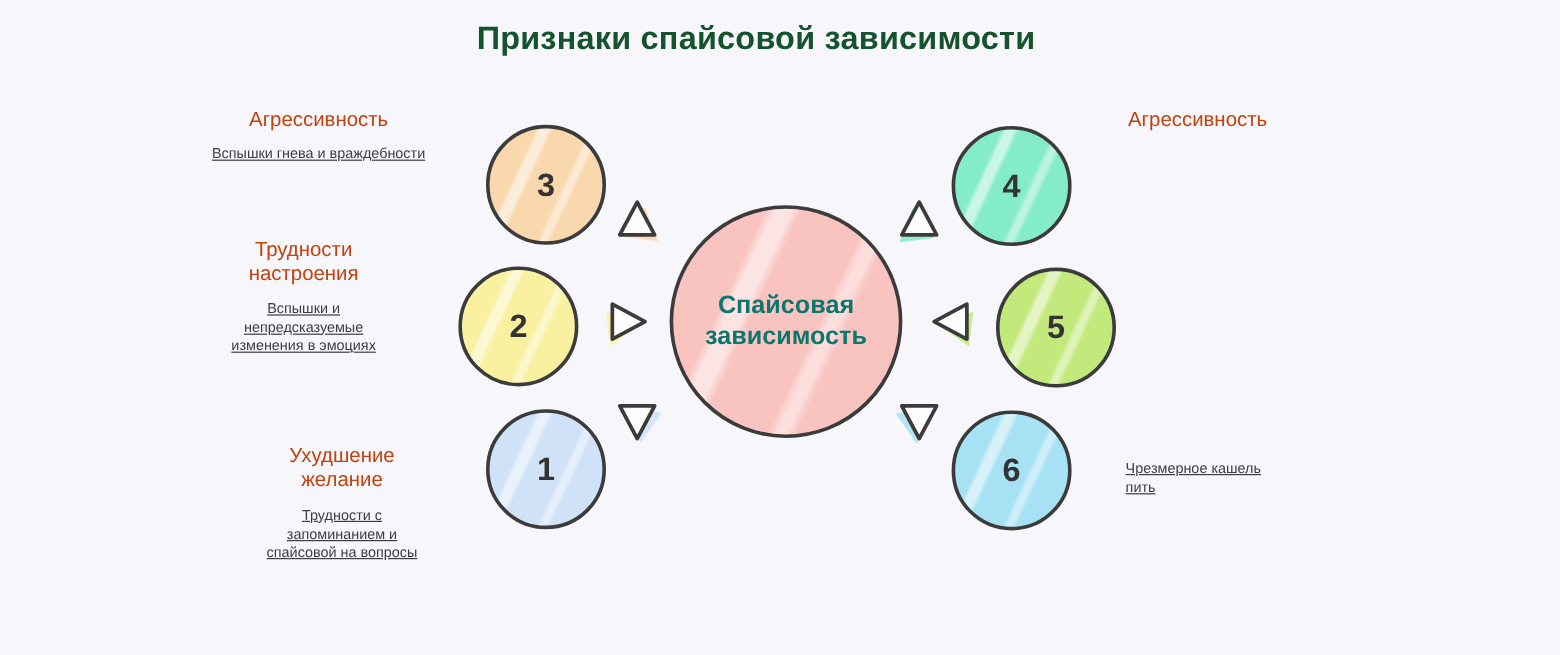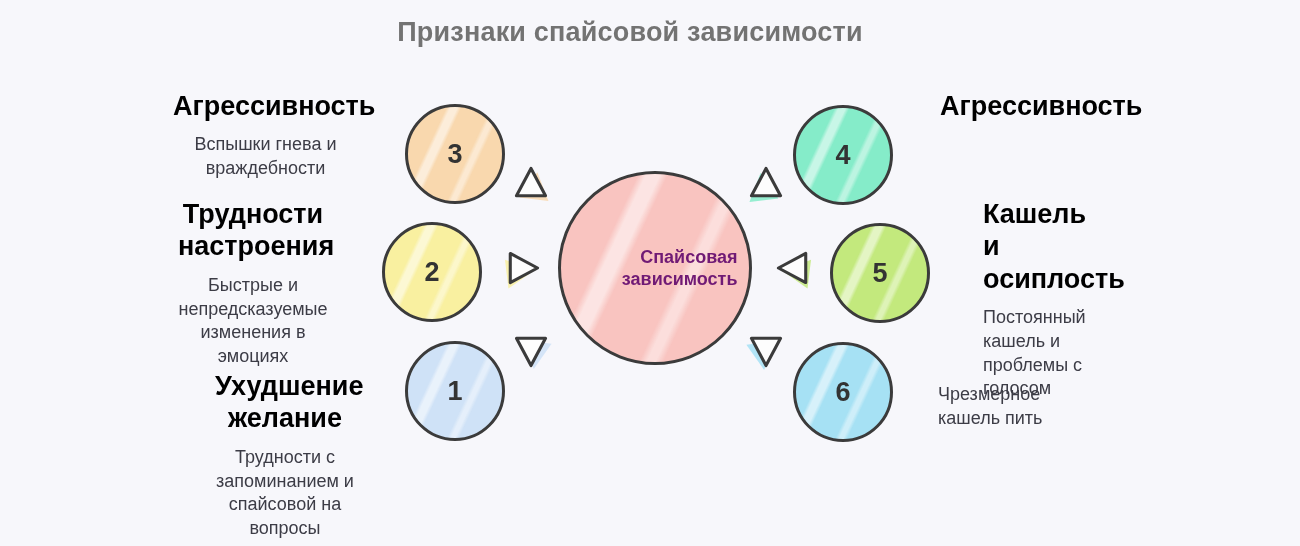--- a/index.html
+++ b/index.html
@@ -3,21 +3,21 @@
 <meta charset="utf-8">
 <style>
   * { margin:0; padding:0; box-sizing:border-box; }
   html,body { width:1300px; height:546px; overflow:hidden; }
   body { font-family:"Liberation Sans","DejaVu Sans",sans-serif; }
 
   .stage { position:relative; width:1300px; height:546px; background:#f7f7fb; }
 
   .title {
     position:absolute; top:17px; left:0; width:1260px; text-align:center;
-    font-size:27px; font-weight:bold; color:#737373; letter-spacing:.2px;
+    font-size:27px; font-weight:bold; color:#14532d; letter-spacing:.2px;
   }
 
   
   .circle {
     position:absolute; border:3.5px solid #3b3b3b; border-radius:50%;
     display:flex; align-items:center; justify-content:center;
   }
   .node-circle { width:100px; height:100px; background-color:var(--c); }
   .node-circle::before {
     content:""; position:absolute; inset:-5px 3px 7px -7px; z-index:-1;
@@ -27,22 +27,22 @@
   .circle::after {
     content:""; position:absolute; inset:0; border-radius:50%; pointer-events:none;
     background:
       linear-gradient(115deg, transparent 28%, rgba(255,255,255,.55) 31%, rgba(255,255,255,.55) 36%, transparent 39%),
       linear-gradient(115deg, transparent 60%, rgba(255,255,255,.45) 63%, rgba(255,255,255,.45) 66%, transparent 69%);
   }
   .node-number { font-size:27px; font-weight:bold; color:#333; position:relative; z-index:2; }
 
   .center-circle { left:558px; top:171px; width:194px; height:194px; background-color:var(--c); }
   .center-label {
-    width:165px; text-align:right; font-size:18px; font-weight:bold;
-    color:#701a75; line-height:1.25; position:relative; z-index:2;
+    width:165px; text-align:center; font-size:21px; font-weight:bold;
+    color:#0f766e; line-height:1.25; position:relative; z-index:2;
   }
 
   .pos-n1 { left:405px; top:341px; }
   .pos-n2 { left:382px; top:222px; }
   .pos-n3 { left:405px; top:104px; }
   .pos-n4 { left:793px; top:105px; }
   .pos-n5 { left:830px; top:223px; }
   .pos-n6 { left:793px; top:342px; }
 
   
@@ -53,22 +53,22 @@
   .pos-a2 { left:503px; top:248px; }
   .pos-a3 { left:511px; top:163px; }
   .pos-a4 { left:746px; top:163px; }
   .pos-a5 { left:773px; top:248px; }
   .pos-a6 { left:746px; top:331px; }
 
   
   .label-block { position:absolute; color:#3c3c46; }
   .align-center { text-align:center; }
   .align-left { text-align:left; }
-  .label-heading { font-size:27px; font-weight:bold; color:#000000; line-height:1.2; }
-  .label-desc { font-size:18px; line-height:1.32; margin-top:11px; }
+  .label-heading { font-size:17px; font-weight:normal; color:#c2410c; line-height:1.2; }
+  .label-desc { font-size:12px; line-height:1.32; margin-top:11px;text-decoration:underline; }
 
   .pos-t1 { left:215px; top:370px; width:140px; }
   .pos-t2 { left:178px; top:198px; width:150px; }
   .pos-t3 { left:173px; top:90px;  width:185px; }
   .pos-t4 { left:940px; top:90px;  width:170px; }
   .pos-t5 { left:983px; top:198px; width:120px; }
   .pos-t6 { left:938px; top:372px; width:140px; }
 </style>
 </head>
 <body>
@@ -124,31 +124,27 @@
     <polygon class="shadow" points="6,8 38,8 22,38" transform="translate(-4,5) rotate(-7 22 22)" style="fill: rgb(166, 225, 244);"></polygon>
     <polygon class="outline" points="6,8 38,8 22,38"></polygon>
   </svg>
 
   <div class="label-block align-center pos-t3">
     <div class="label-heading">Агрессивность</div>
     <div class="label-desc">Вспышки гнева и враждебности</div>
   </div>
   <div class="label-block align-center pos-t2">
     <div class="label-heading">Трудности настроения</div>
-    <div class="label-desc">Быстрые и непредсказуемые изменения в эмоциях</div>
+    <div class="label-desc">Вспышки и непредсказуемые изменения в эмоциях</div>
   </div>
   <div class="label-block align-center pos-t1">
     <div class="label-heading">Ухудшение желание</div>
     <div class="label-desc">Трудности с запоминанием и спайсовой на вопросы</div>
   </div>
 
   <div class="label-block align-left pos-t4">
     <div class="label-heading">Агрессивность</div>
   </div>
-  <div class="label-block align-left pos-t5">
-    <div class="label-heading">Кашель и осиплость</div>
-    <div class="label-desc">Постоянный кашель и проблемы с голосом</div>
-  </div>
   <div class="label-block align-left pos-t6">
     <div class="label-desc">Чрезмерное кашель пить</div>
   </div>
 
 </div>
 
 </body></html>

